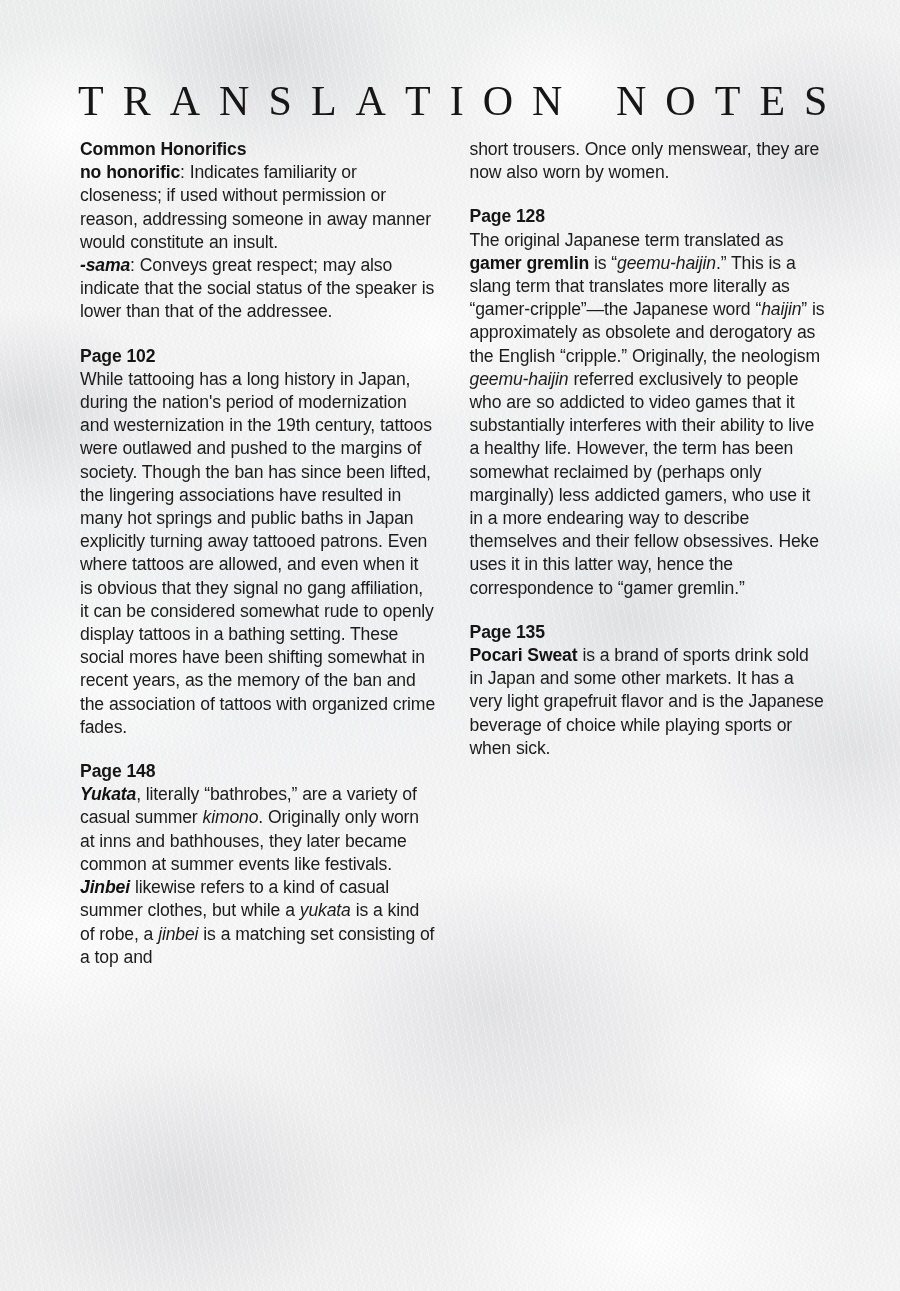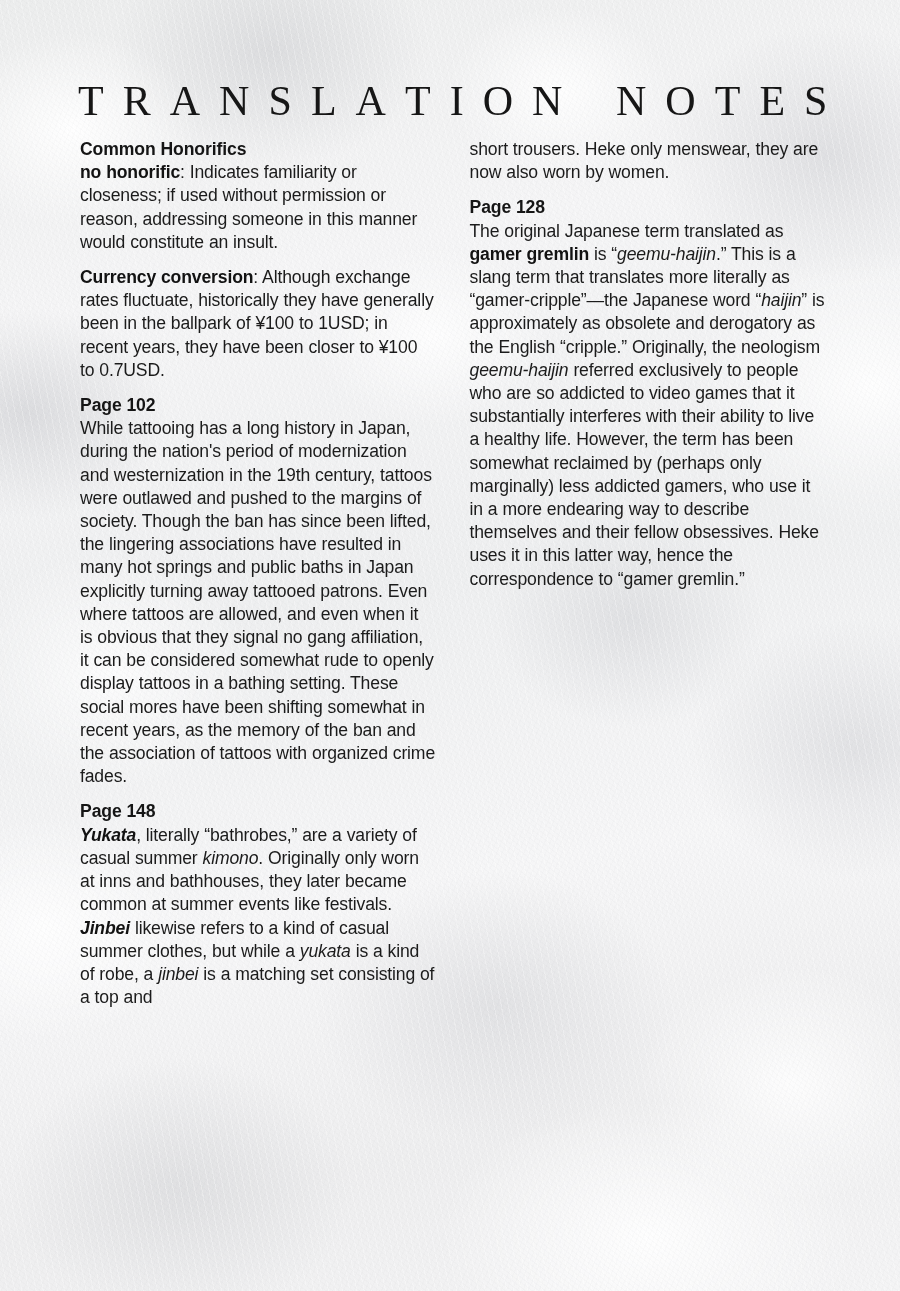--- a/index.html
+++ b/index.html
@@ -72,21 +72,21 @@
     position: absolute;
     left: 80px;
     top: 138px;
     width: 745px;
     display: flex;
     gap: 34px;
   }
   .col { width: 356px; }
 
   .blk { margin: 0 0 0 0; }
-  .blk + .blk { margin-top: 12px; }
+  .blk + .blk { margin-top: 21px; }
 
   .hd {
     font-size: 17.6px;
     line-height: 23.2px;
     font-weight: bold;
     color: #151515;
     letter-spacing: -0.1px;
   }
   .para {
     font-size: 17.6px;
@@ -122,37 +122,39 @@
       <span class="ch">O</span>
       <span class="ch">T</span>
       <span class="ch">E</span>
       <span class="ch">S</span>
     </div>
 
   <div class="columns">
     <div class="col" id="col-left">
         <div class="blk">
           <div class="hd">Common Honorifics</div>
-          <div class="para"><b>no honorific</b><span>: Indicates familiarity or closeness; if used without permission or reason, addressing someone in this manner would constitute an insult.</span></div>
-        </div>
-        <div class="blk">
-          <div class="para"><b>Currency conversion</b><span>: Although exchange rates fluctuate, historically they have generally been in the ballpark of ¥100 to 1USD; in recent years, they have been closer to ¥100 to 0.7USD.</span></div>
+          <div class="para"><b>no honorific</b><span>: Indicates familiarity or closeness; if used without permission or reason, addressing someone in away manner would constitute an insult.</span></div>
+          <div class="para"><b class="i">-sama</b><span>: Conveys great respect; may also indicate that the social status of the speaker is lower than that of the addressee.</span></div>
         </div>
         <div class="blk">
           <div class="hd">Page 102</div>
           <div class="para">While tattooing has a long history in Japan, during the nation's period of modernization and westernization in the 19th century, tattoos were outlawed and pushed to the margins of society. Though the ban has since been lifted, the lingering associations have resulted in many hot springs and public baths in Japan explicitly turning away tattooed patrons. Even where tattoos are allowed, and even when it is obvious that they signal no gang affiliation, it can be considered somewhat rude to openly display tattoos in a bathing setting. These social mores have been shifting somewhat in recent years, as the memory of the ban and the association of tattoos with organized crime fades.</div>
         </div>
         <div class="blk">
           <div class="hd">Page 148</div>
           <div class="para"><b class="i">Yukata</b><span>, literally “bathrobes,” are a variety of casual summer </span><i>kimono</i><span>. Originally only worn at inns and bathhouses, they later became common at summer events like festivals. </span><b class="i">Jinbei</b><span> likewise refers to a kind of casual summer clothes, but while a </span><i>yukata</i><span> is a kind of robe, a </span><i>jinbei</i><span> is a matching set consisting of a top and</span></div>
         </div>
       </div>
     <div class="col" id="col-right">
         <div class="blk">
-          <div class="para">short trousers. Heke only menswear, they are now also worn by women.</div>
+          <div class="para">short trousers. Once only menswear, they are now also worn by women.</div>
         </div>
         <div class="blk">
           <div class="hd">Page 128</div>
           <div class="para"><span>The original Japanese term translated as </span><b>gamer gremlin</b><span> is “</span><i>geemu-haijin</i><span>.” This is a slang term that translates more literally as “gamer-cripple”—the Japanese word “</span><i>haijin</i><span>” is approximately as obsolete and derogatory as the English “cripple.” Originally, the neologism </span><i>geemu-haijin</i><span> referred exclusively to people who are so addicted to video games that it substantially interferes with their ability to live a healthy life. However, the term has been somewhat reclaimed by (perhaps only marginally) less addicted gamers, who use it in a more endearing way to describe themselves and their fellow obsessives. Heke uses it in this latter way, hence the correspondence to “gamer gremlin.”</span></div>
+        </div>
+        <div class="blk">
+          <div class="hd">Page 135</div>
+          <div class="para"><b>Pocari Sweat</b><span> is a brand of sports drink sold in Japan and some other markets. It has a very light grapefruit flavor and is the Japanese beverage of choice while playing sports or when sick.</span></div>
         </div>
       </div>
   </div>
 </div>
 
 </body></html>

